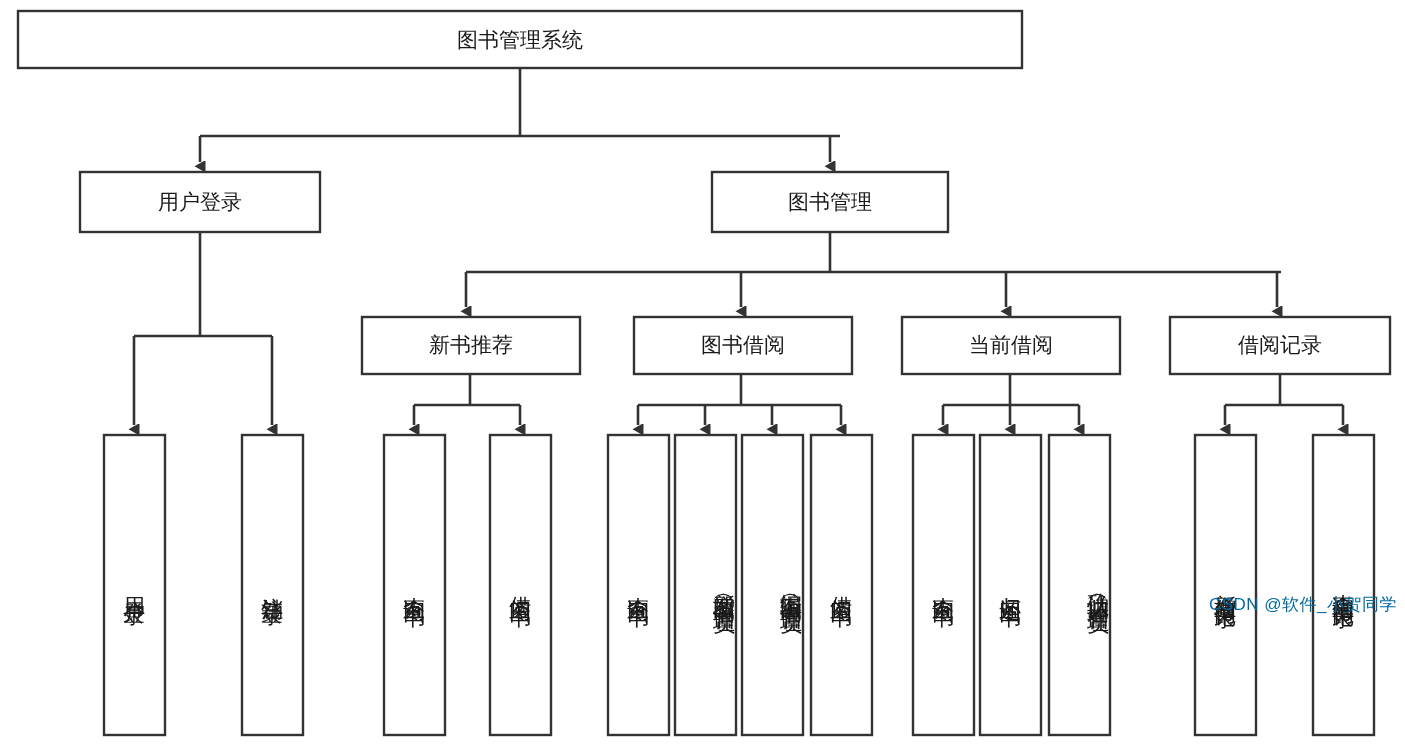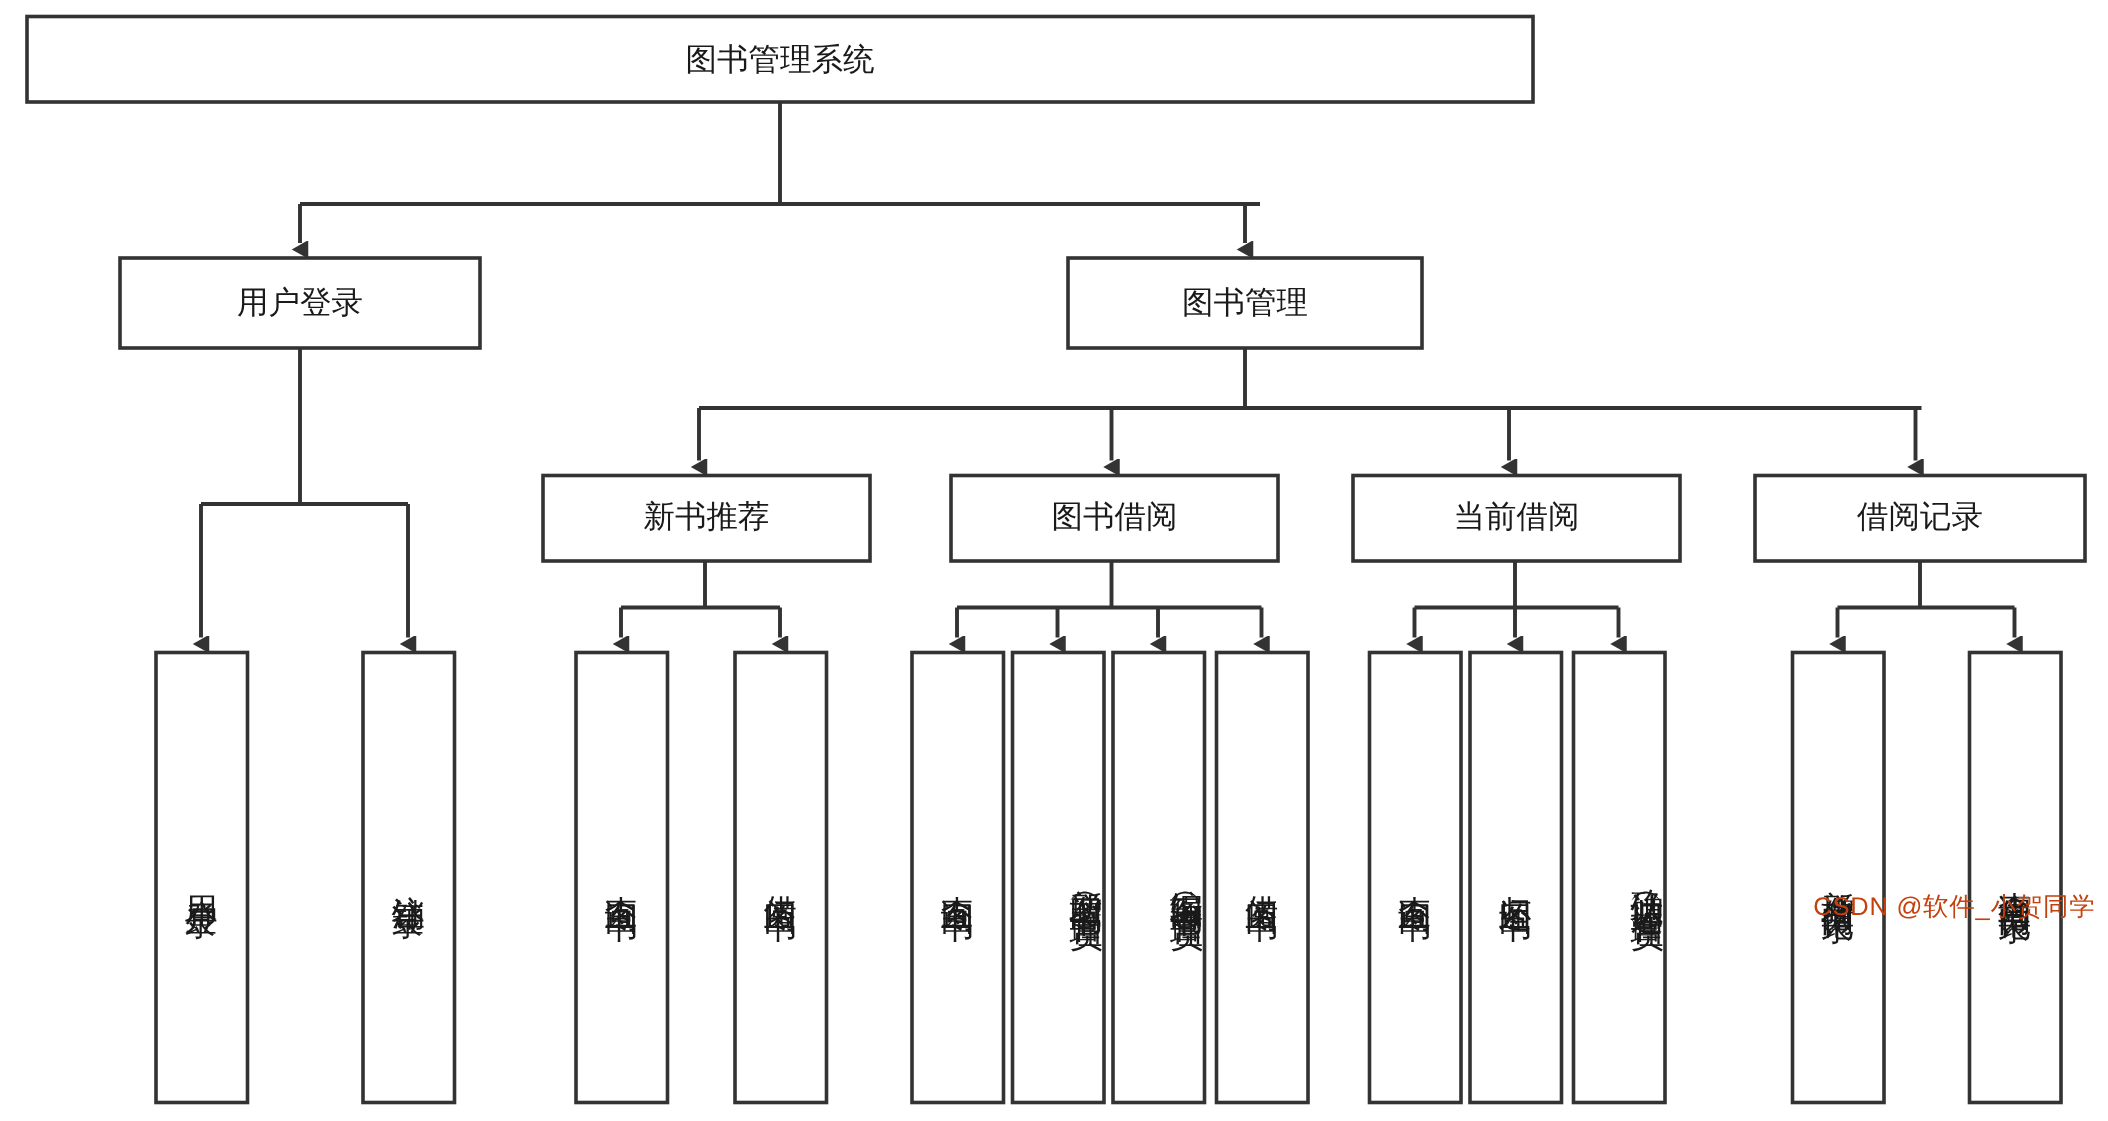--- a/index.html
+++ b/index.html
@@ -68,21 +68,21 @@
   .leaf-hit {
     position: absolute;
     cursor: default;
   }
   .watermark {
     position: absolute;
     right: 8px;
     bottom: 6px;
     font-family: "Liberation Sans", "DejaVu Sans", sans-serif;
     font-size: 17px;
-    color: #c2410c;
+    color: #0369a1;
     letter-spacing: 0.5px;
     white-space: nowrap;
   }
 </style>
 </head>
 <body>
 
 <div id="diagram-root">
 
   <svg class="flow" viewBox="0 0 1405 747" xmlns="http://www.w3.org/2000/svg">

